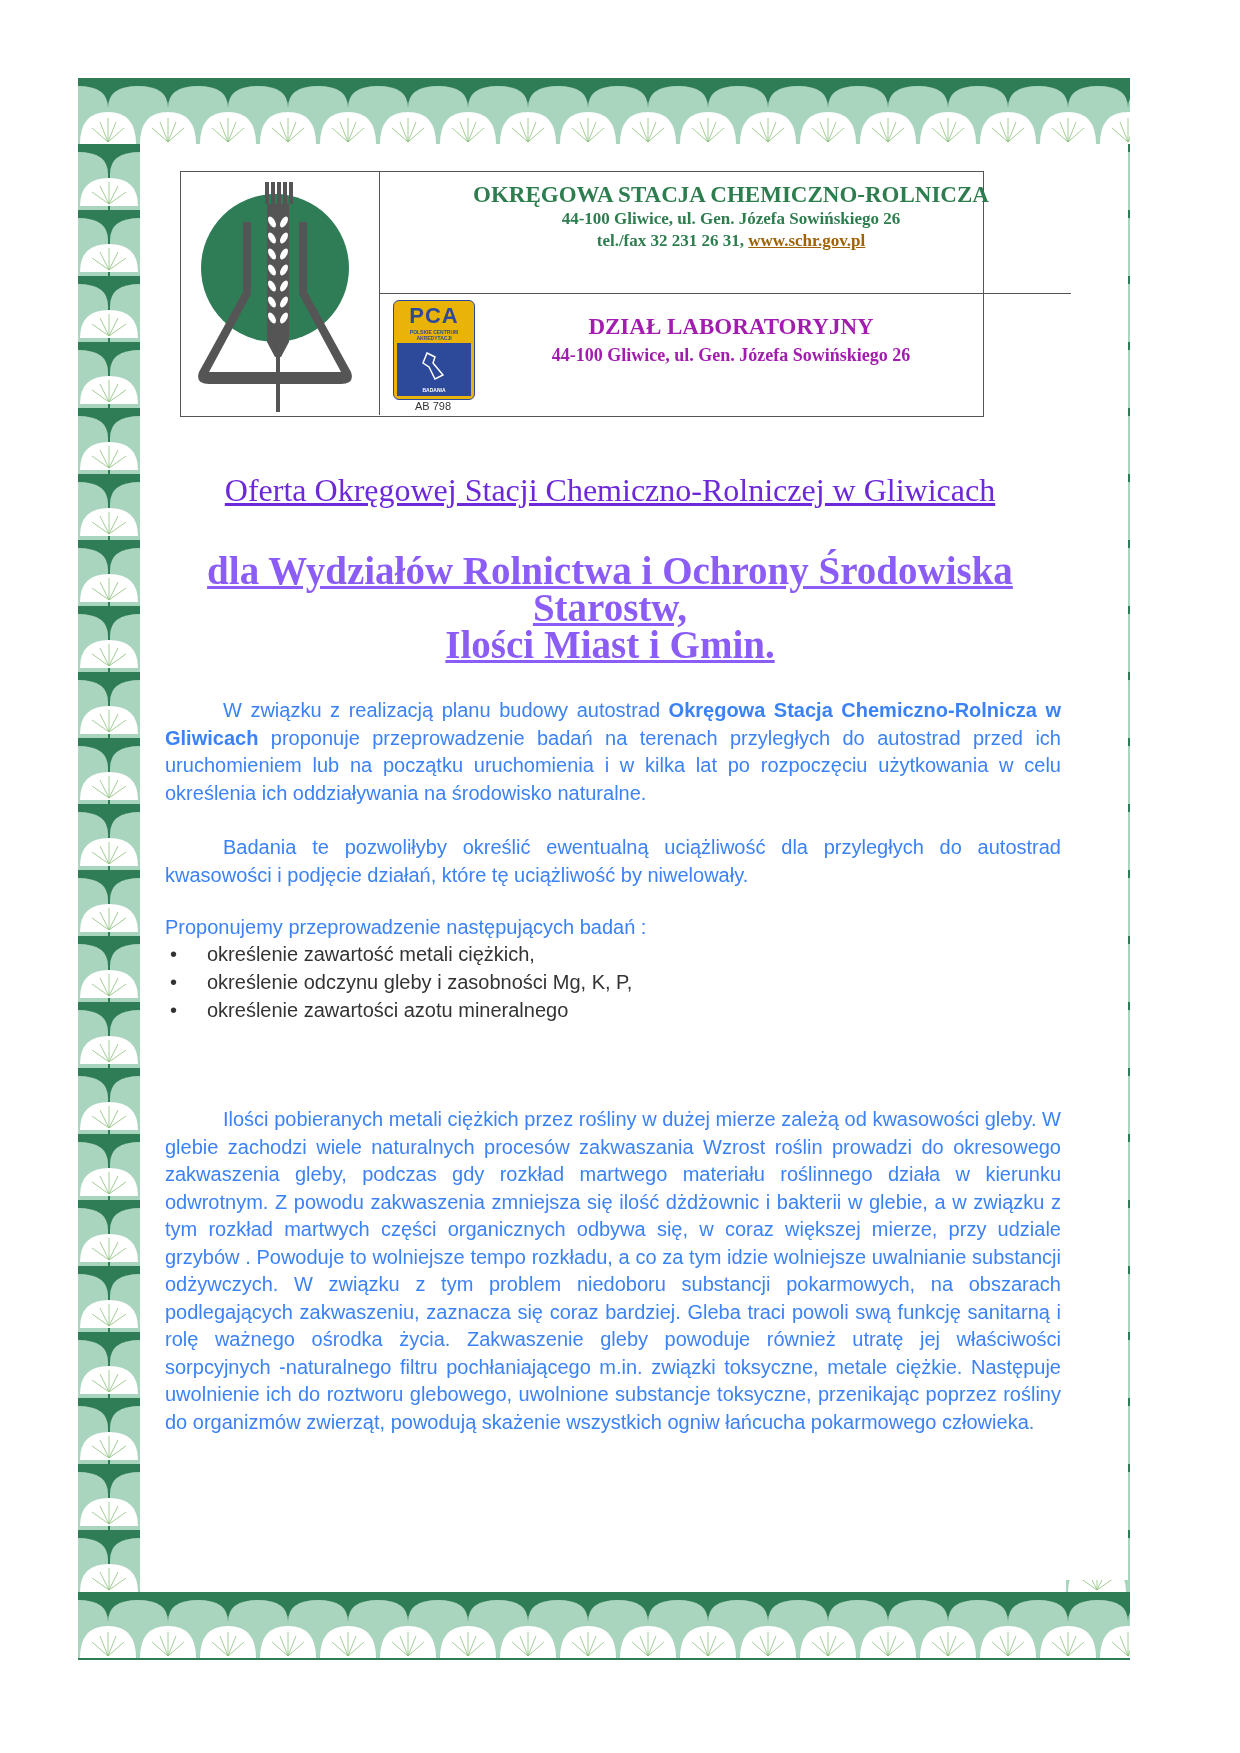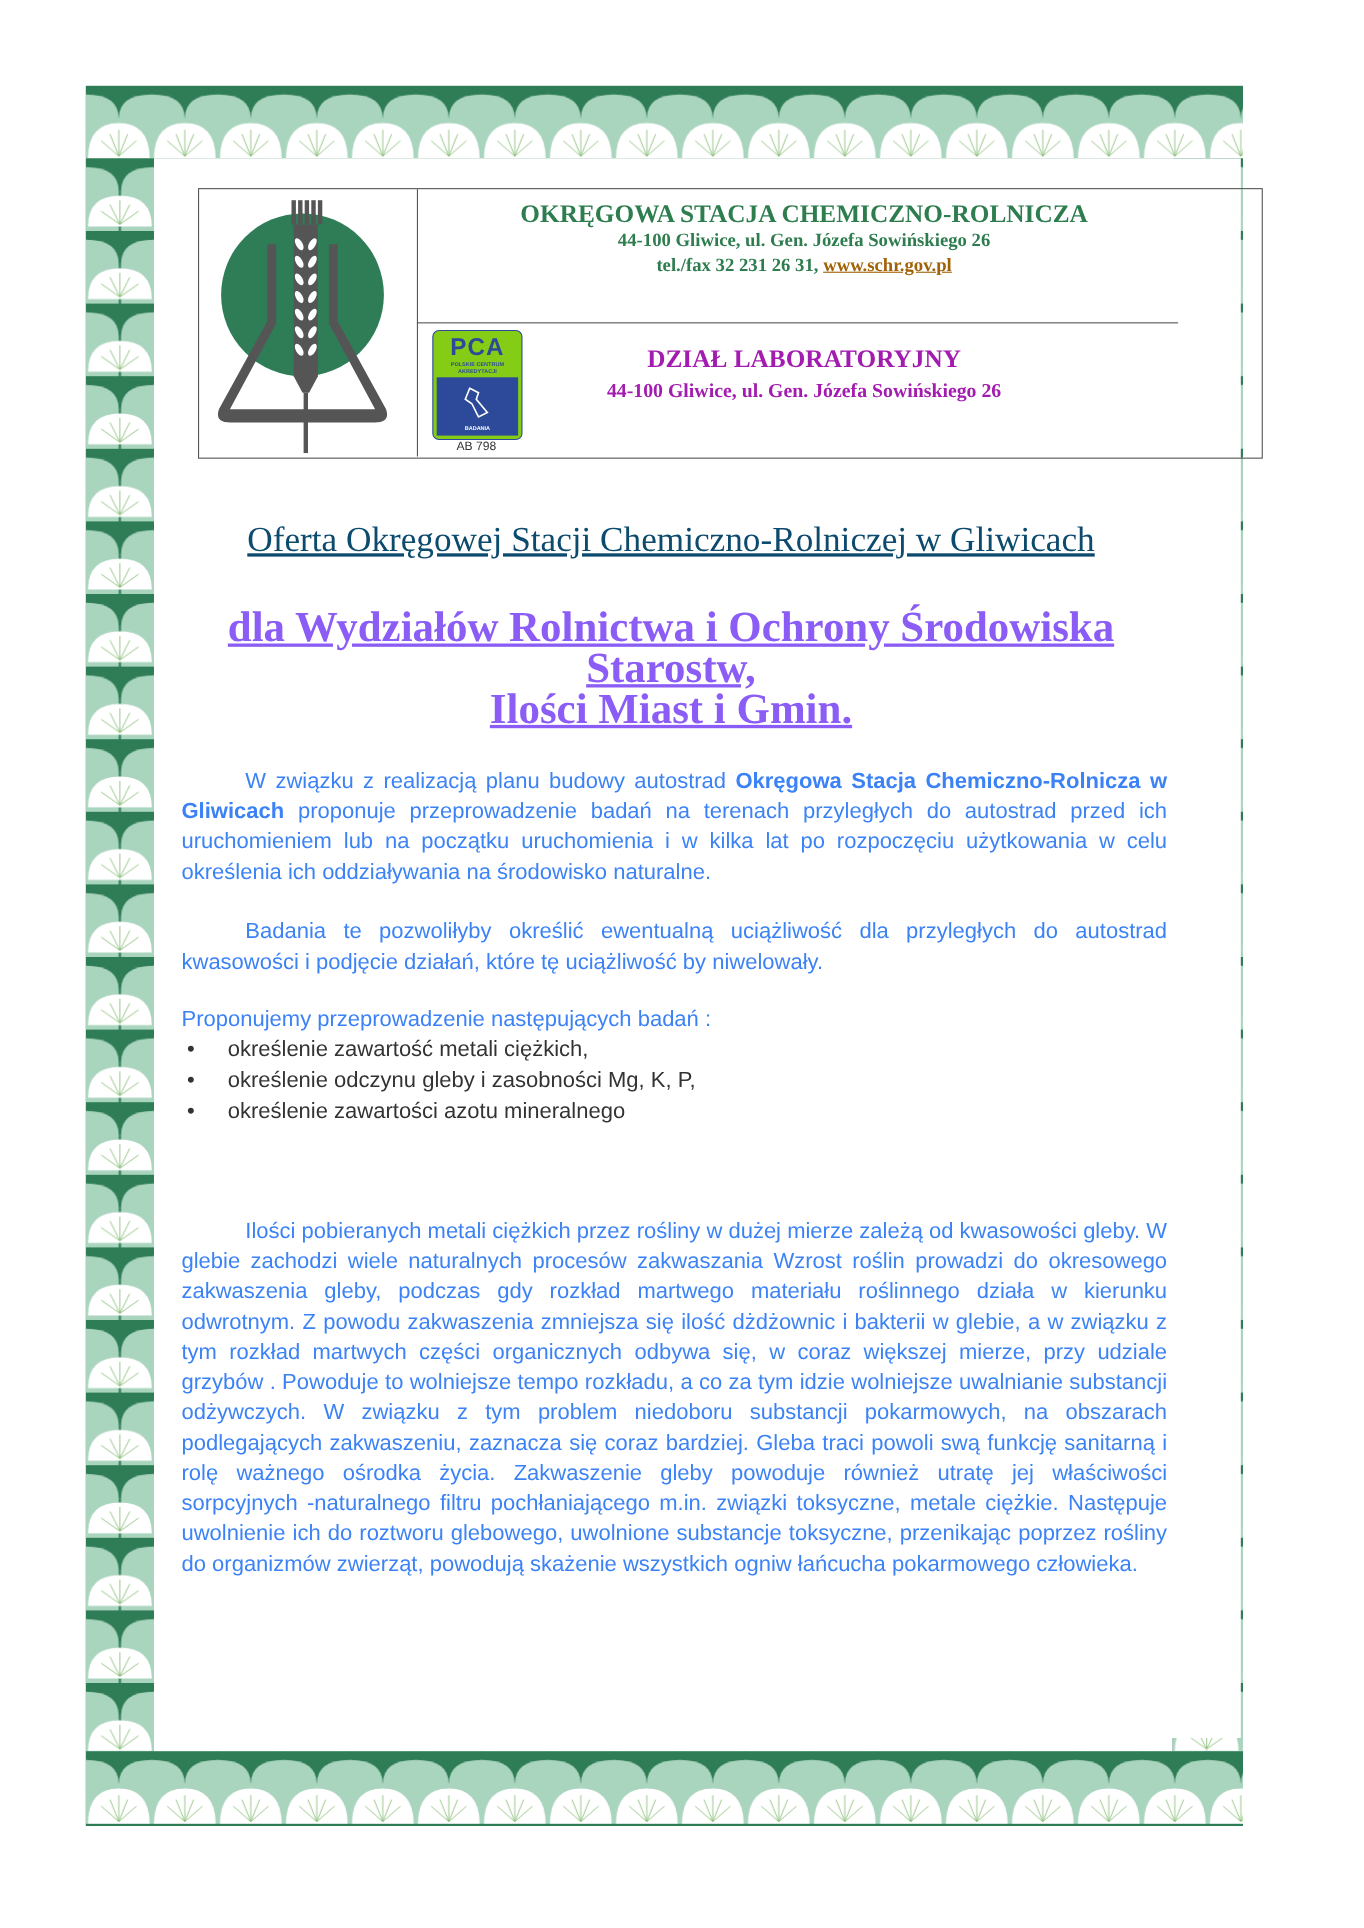--- a/index.html
+++ b/index.html
@@ -6,39 +6,39 @@
   body { width:1240px; height:1753px; position:relative; overflow:hidden; font-family:"Liberation Sans", sans-serif; }
   .frame { position:absolute; left:78px; top:78px; width:1052px; height:1582px; }
   .band { position:absolute; background:#2f7d57; overflow:hidden; }
   .band-top { left:0; top:0; width:1052px; height:66px; }
   .band-bottom { left:0; top:1514px; width:1052px; height:68px; }
   .band-left { left:0; top:66px; width:62px; height:1448px; }
   .band-right { left:988px; top:66px; width:64px; height:1448px; }
   .band svg { display:block; }
   .inner { position:absolute; left:140px; top:144px; width:988px; height:1436px; background:#fff; }
 
-  .header-box { position:absolute; left:180px; top:171px; width:968px; height:246px; border:1.5px solid #555; box-sizing:border-box; }
+  .header-box { position:absolute; left:180px; top:171px; width:804px; height:246px; border:1.5px solid #555; box-sizing:border-box; }
   .logo-cell { position:absolute; left:0; top:0; width:198px; height:243px; border-right:1.5px solid #555; }
   .hdr-divider { position:absolute; left:198px; top:121px; width:692px; height:0; border-top:1.5px solid #555; }
   .org-block { position:absolute; left:220px; top:10px; width:660px; text-align:center; color:#2e7d4f; font-family:"Liberation Serif", serif; font-weight:bold; }
   .org-name { font-size:23px; line-height:26px; }
   .org-addr { font-size:17px; line-height:22px; }
   .org-addr a, .org-link { color:#a16207; text-decoration:underline; }
   .lab-block { position:absolute; left:220px; top:140px; width:660px; text-align:center; color:#a21caf; font-family:"Liberation Serif", serif; font-weight:bold; }
   .lab-name { font-size:23px; line-height:30px; }
   .lab-addr { font-size:18px; line-height:26px; }
-  .pca-badge { position:absolute; left:212px; top:128px; width:80px; height:98px; border:1.5px solid #2d4a9a; border-radius:6px; background:#84cc16; overflow:hidden; }
+  .pca-badge { position:absolute; left:212px; top:128px; width:80px; height:98px; border:1.5px solid #2d4a9a; border-radius:6px; background:#eab308; overflow:hidden; }
   .pca-title { position:absolute; left:0; top:2px; width:100%; text-align:center; color:#2d4a9a; font-weight:bold; font-size:22px; letter-spacing:1px; }
   .pca-sub { position:absolute; left:0; top:28px; width:100%; text-align:center; color:#2d4a9a; font-weight:bold; font-size:5px; line-height:6px; }
   .pca-blue { position:absolute; left:3px; top:42px; right:3px; bottom:3px; background:#2d4a9a; }
   .pca-flask { position:absolute; left:24px; top:8px; }
   .pca-badania { position:absolute; left:0; bottom:3px; width:100%; text-align:center; color:#fff; font-size:5px; font-weight:bold; }
   .pca-number { position:absolute; left:212px; top:228px; width:80px; text-align:center; font-size:11px; color:#333; }
 
-  .title1 { position:absolute; left:160px; top:472px; width:900px; text-align:center; color:#0c4a6e; font-family:"Liberation Serif", serif; font-size:32px; text-decoration:underline; }
+  .title1 { position:absolute; left:160px; top:472px; width:900px; text-align:center; color:#6d28d9; font-family:"Liberation Serif", serif; font-size:32px; text-decoration:underline; }
   .title2 { position:absolute; left:160px; top:552px; width:900px; text-align:center; color:#8b5cf6; font-family:"Liberation Serif", serif; font-weight:bold; font-size:39px; line-height:37px; text-decoration:underline; }
 
   .body-text { position:absolute; left:165px; width:896px; color:#3b82f6; font-size:20px; line-height:27.5px; text-align:justify; }
   .p1 { top:697px; }
   .p2 { top:834px; }
   .p3 { top:914px; }
   .list { position:absolute; left:165px; top:940px; width:800px; color:#333; font-size:20px; line-height:28px; margin:0; padding:0; list-style:none; }
   .list li { position:relative; padding-left:42px; }
   .list li .bullet { position:absolute; left:5px; top:0; }
   .p4 { top:1080px;margin-top:26px; }

